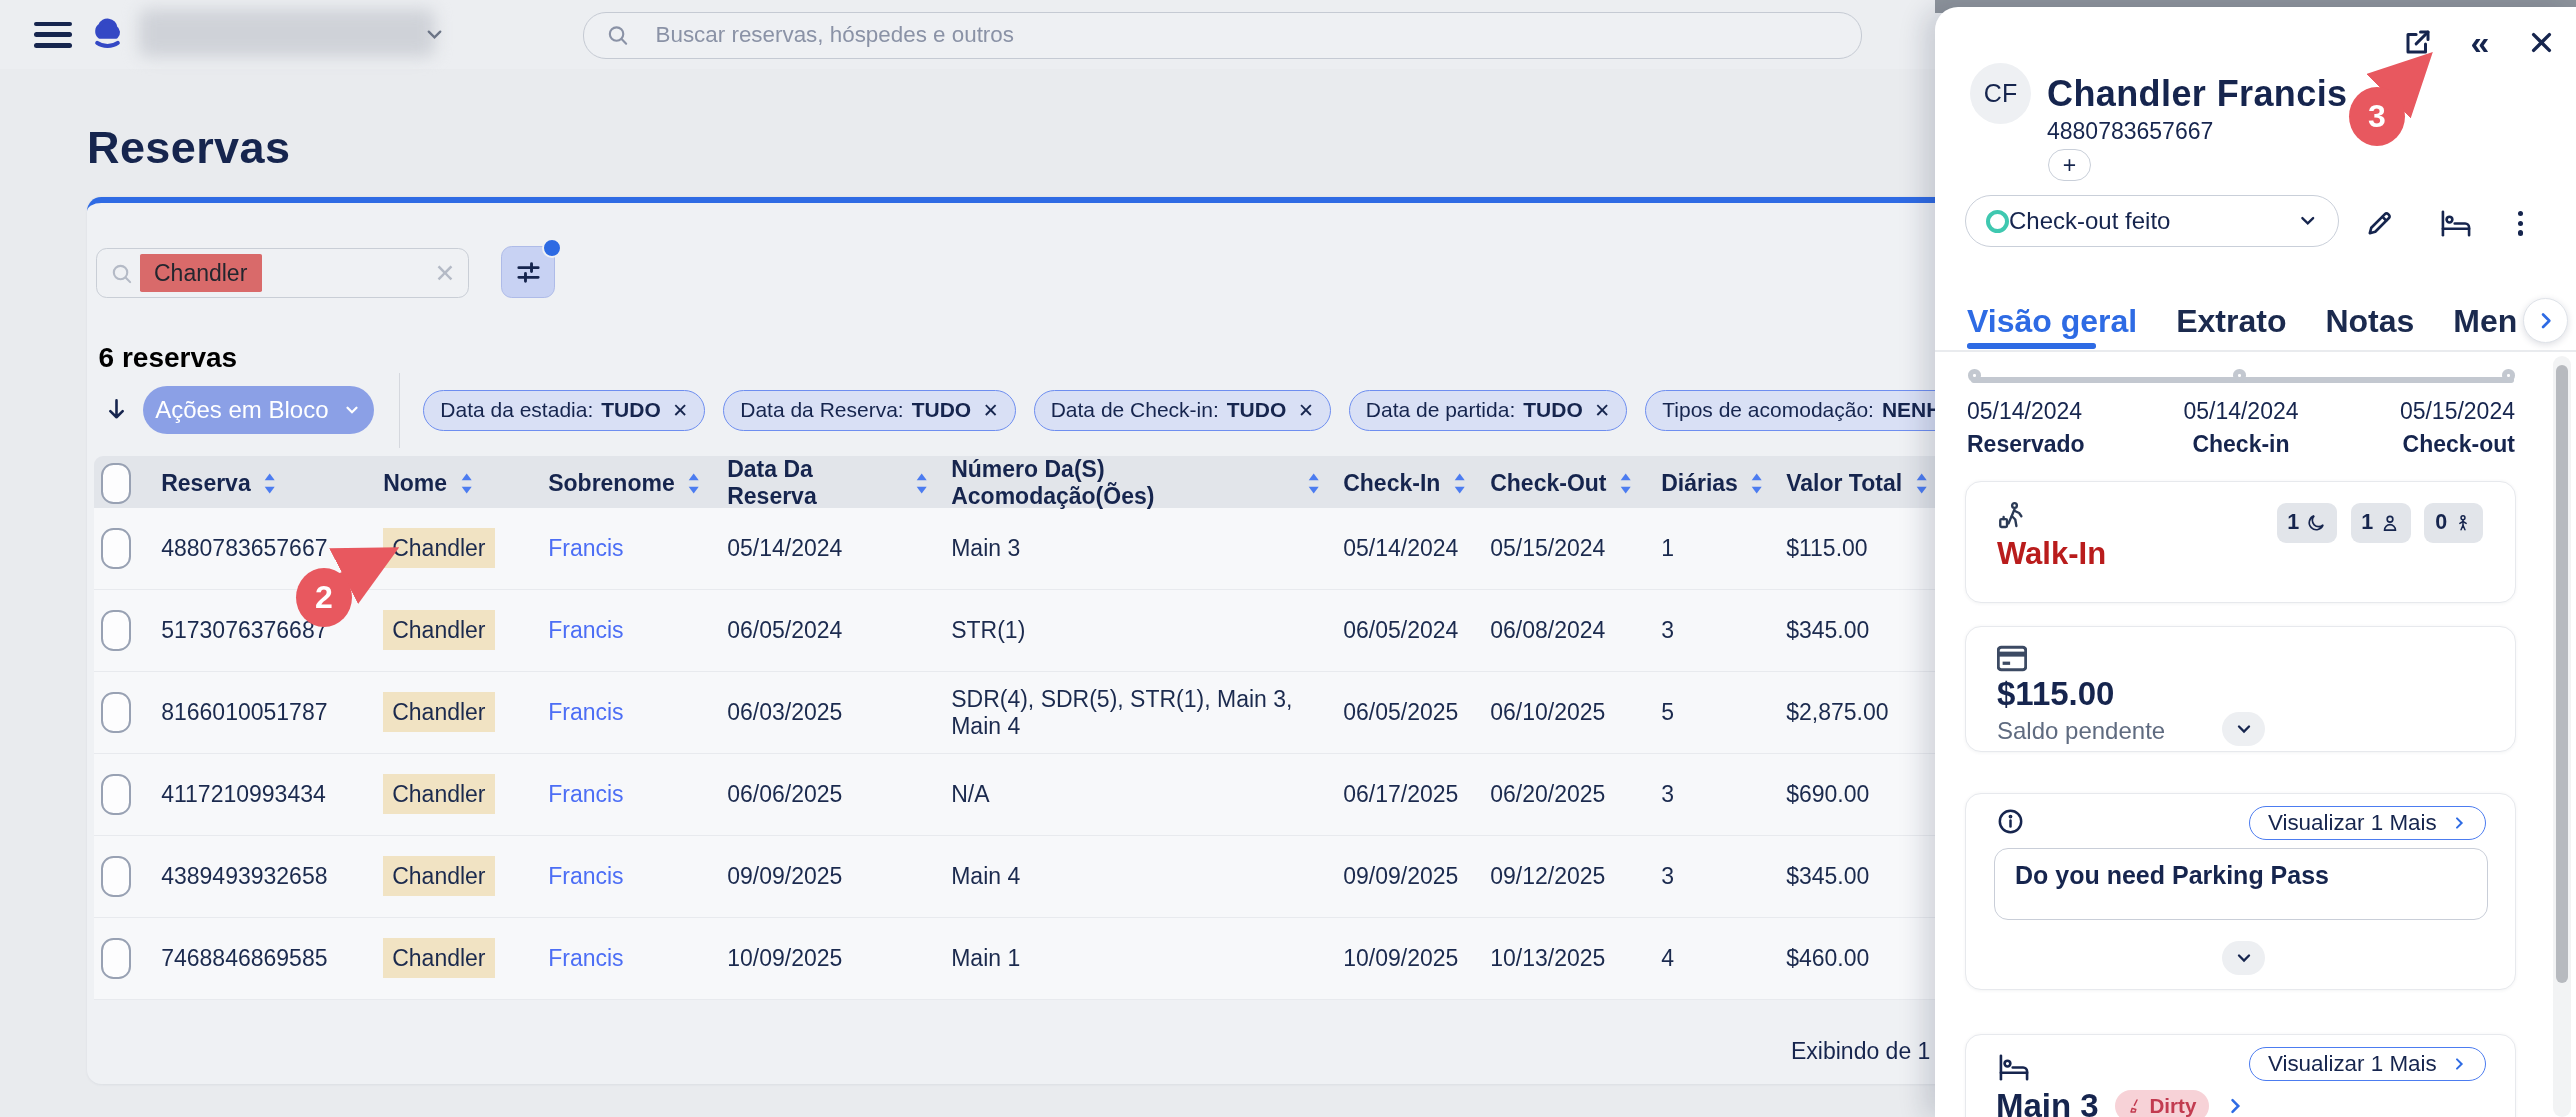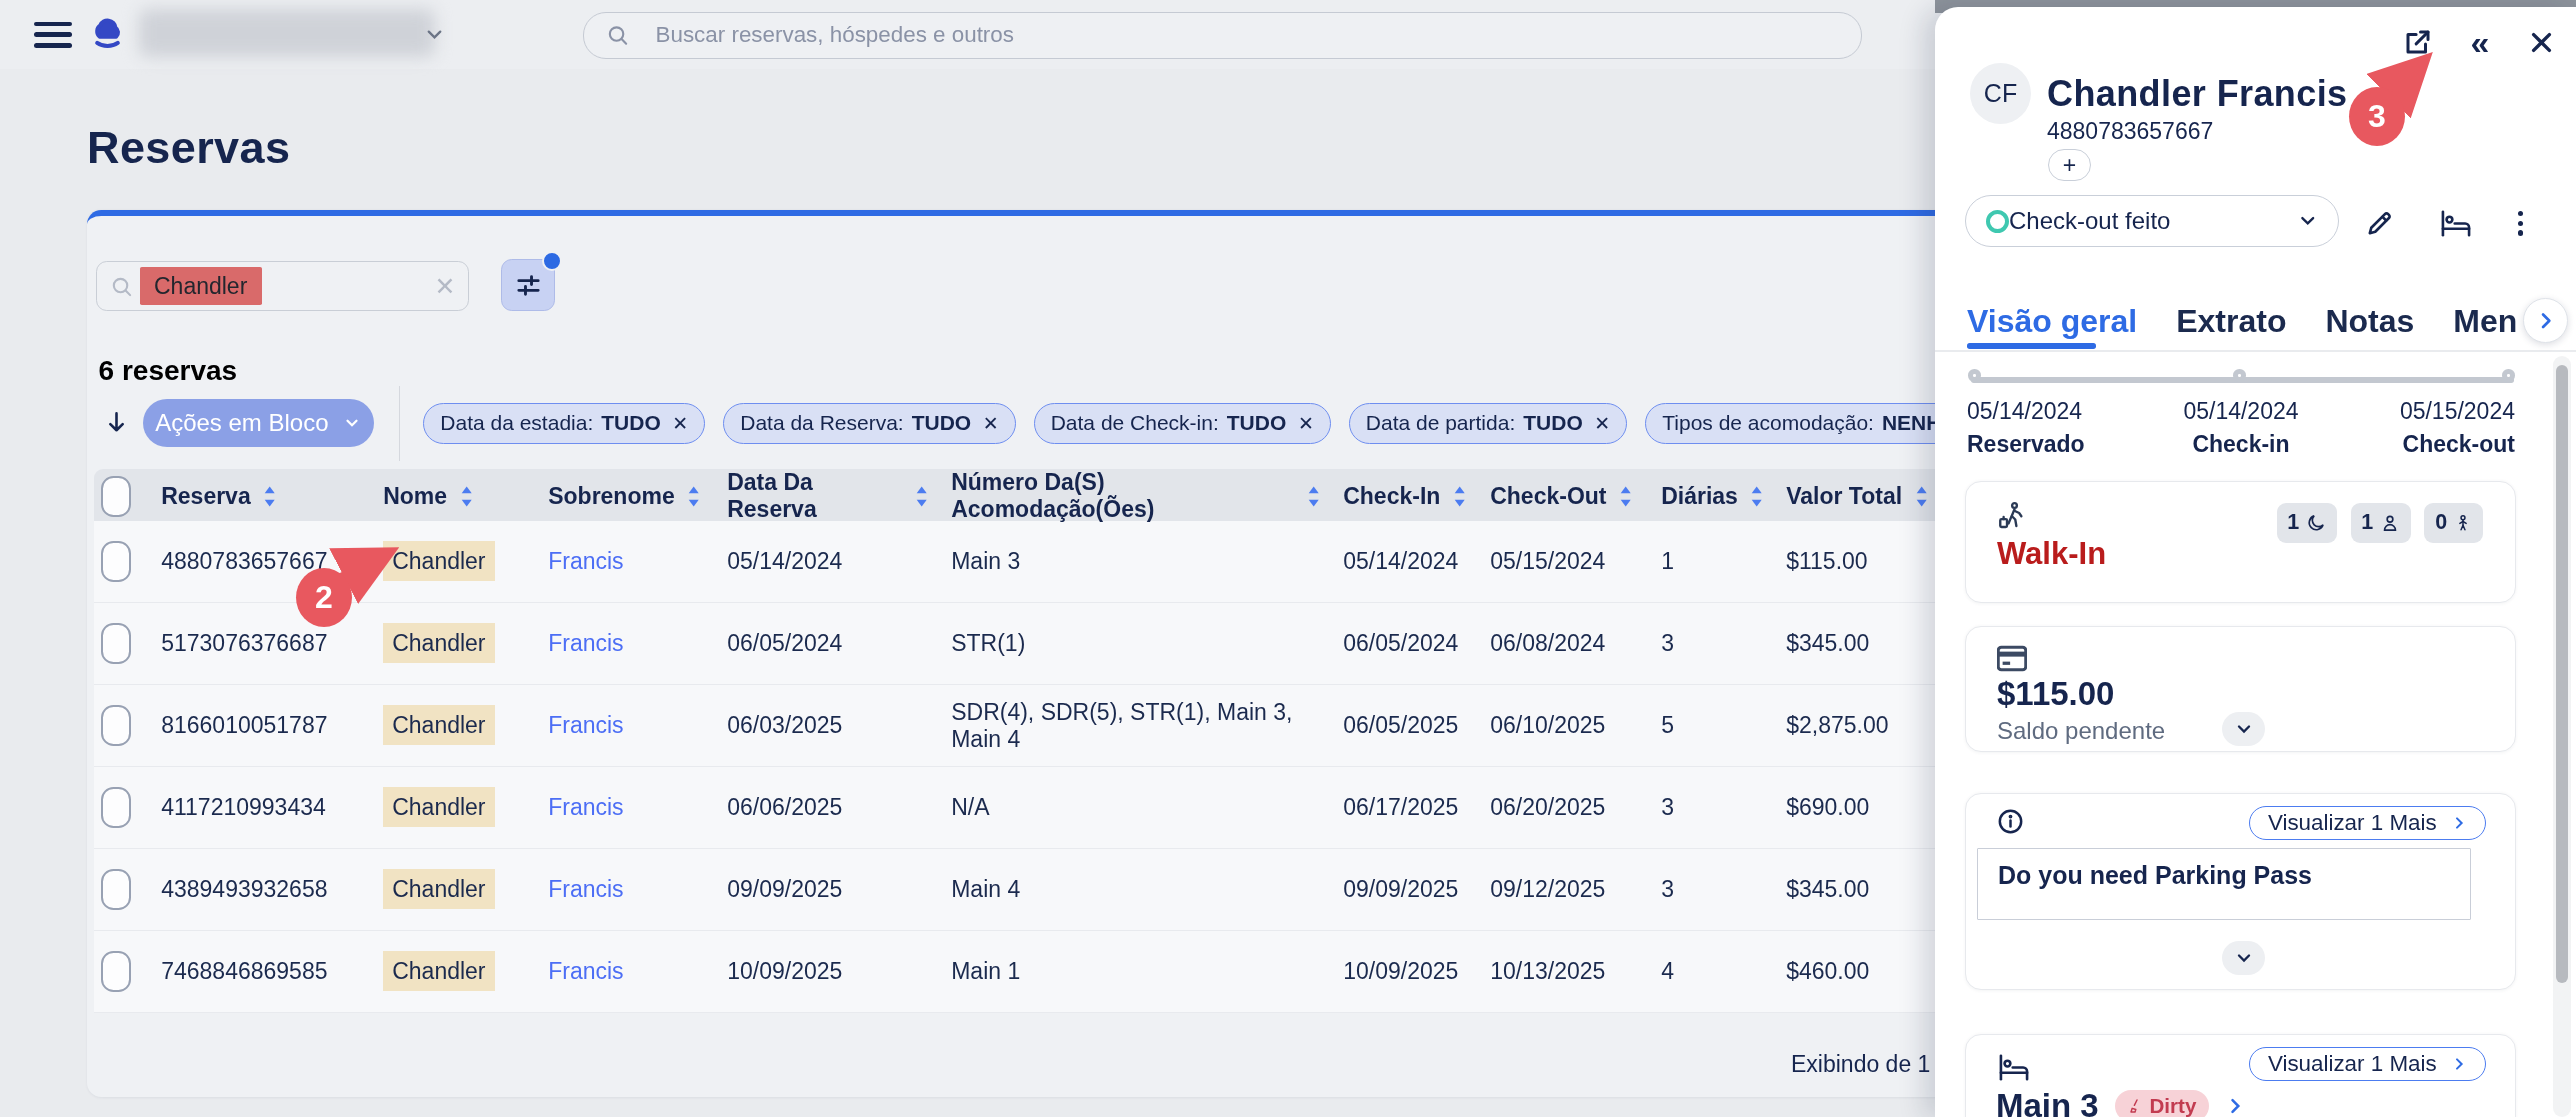--- a/index.html
+++ b/index.html
@@ -16,21 +16,21 @@
                   background:#cfd2d8; filter:blur(8px); }
   .prop-chevron { position:absolute; left:423px; top:23px; color:#6b7486; }
   .global-search { position:absolute; left:583px; top:11.6px; width:1279px; height:47px; border-radius:23px;
                    border:1.8px solid #c5cad3; background:#eef0f3; display:flex; align-items:center; padding:0 21.5px; }
   .global-search input { border:none; outline:none; background:transparent; font-family:inherit;
                    font-size:22.4px; color:#16254e; width:100%; margin-left:27px; }
   .global-search input::placeholder { color:#8a92a6; }
 
   
   .page-title { position:absolute; left:87px; top:122px; font-size:45px; font-weight:bold; color:#16254e; letter-spacing:0.4px; }
-  .card { position:absolute; left:87px; top:210px; width:2459px; height:887px; background:#eff1f4;
+  .card { position:absolute; left:87px; top:197px; width:2459px; height:887px; background:#eff1f4;
           border-top:6.3px solid #2f6be4; border-radius:14.3px; box-shadow:0 0.9px 2.7px rgba(20,30,60,.06); }
 
   .res-search { position:absolute; left:9px; top:45px; width:373px; height:50px; border:1.8px solid #c9ced6;
                 border-radius:10.7px; display:flex; align-items:center; padding:0 12.5px; color:#9aa2b2; }
   .res-search .hl { background:#d96a6a; color:#23262e; font-size:23px; padding:5.4px 14.3px; border-radius:1.8px; margin-left:7.2px; }
   .res-search .clear-x { margin-left:auto; font-size:25px; color:#b4bac6; cursor:pointer; }
 
   .filter-btn { position:absolute; left:414px; top:43px; width:54px; height:52px; background:#c8d2f3;
                 border:0.9px solid #aebbe8; border-radius:10.7px; display:flex; align-items:center; justify-content:center; cursor:pointer; }
   .filter-dot { position:absolute; left:455px; top:35px; width:20px; height:20px; border-radius:50%;
@@ -105,21 +105,21 @@
   .mini-badge { height:40px; background:#e2e5ea; border-radius:9px; display:flex; align-items:center;
                 padding:0 10.7px; gap:7.2px; font-size:21.5px; font-weight:bold; color:#16254e; }
   .c-title { position:absolute; left:31px; top:54px; font-size:31px; font-weight:bold; color:#b91c1c; }
   .amount { position:absolute; left:31px; top:48px; font-size:33px; font-weight:bold; color:#16254e; }
   .muted { position:absolute; left:31px; top:90px; font-size:24px; color:#5f6b80; }
   .chev-pill { position:absolute; width:43px; height:34px; border-radius:17px; background:#edeff2; display:flex;
                align-items:center; justify-content:center; cursor:pointer; }
   .view-more { position:absolute; right:29px; top:11.6px; height:34px; border:1.8px solid #4c7cf0; border-radius:17px;
                background:#fff; display:flex; align-items:center; gap:14.3px; padding:0 18px; font-size:22.4px;
                color:#16254e; cursor:pointer; white-space:nowrap; }
-  .note-box { position:absolute; left:11px; top:54px; width:494px; height:72px; border:1.8px solid #c9ced8; border-radius:1px; }
+  .note-box { position:absolute; left:28px; top:54px; width:494px; height:72px; border:1.8px solid #c9ced8; border-radius:14px; }
   .note-box .note-txt { position:absolute; left:20px; top:11.6px; font-size:25px; font-weight:bold; color:#16254e; }
   .room-line { position:absolute; left:30px; top:52px; display:flex; align-items:center; gap:16px; }
   .room-name { font-size:33px; font-weight:bold; color:#16254e; }
   .dirty-badge { height:32px; background:#f7d2d7; border-radius:16px; display:flex; align-items:center; gap:6.3px;
                  padding:0 12.5px; font-size:20.6px; font-weight:bold; color:#c23b50; }
 
   .scroll-track { position:absolute; right:5.4px; top:349px; width:18px; height:761px; background:#f2f3f4; border-radius:9px; }
   .scroll-thumb { position:absolute; right:8px; top:358px; width:12.5px; height:618px; background:#b7babf; border-radius:6.3px; cursor:grab; }
 
   

